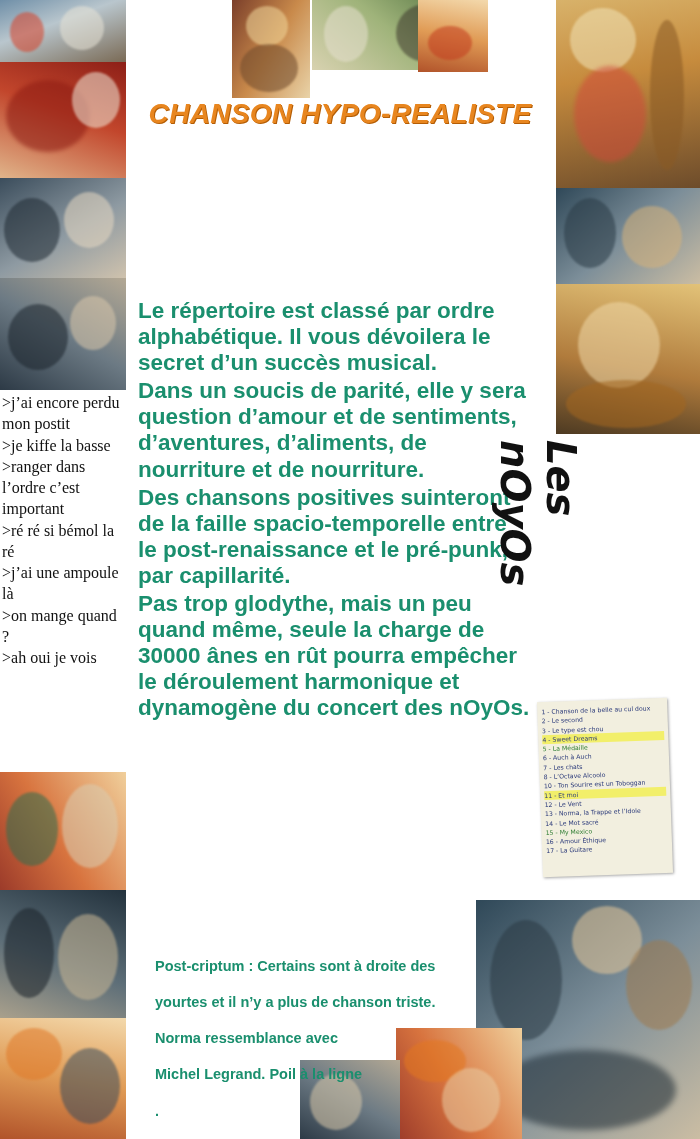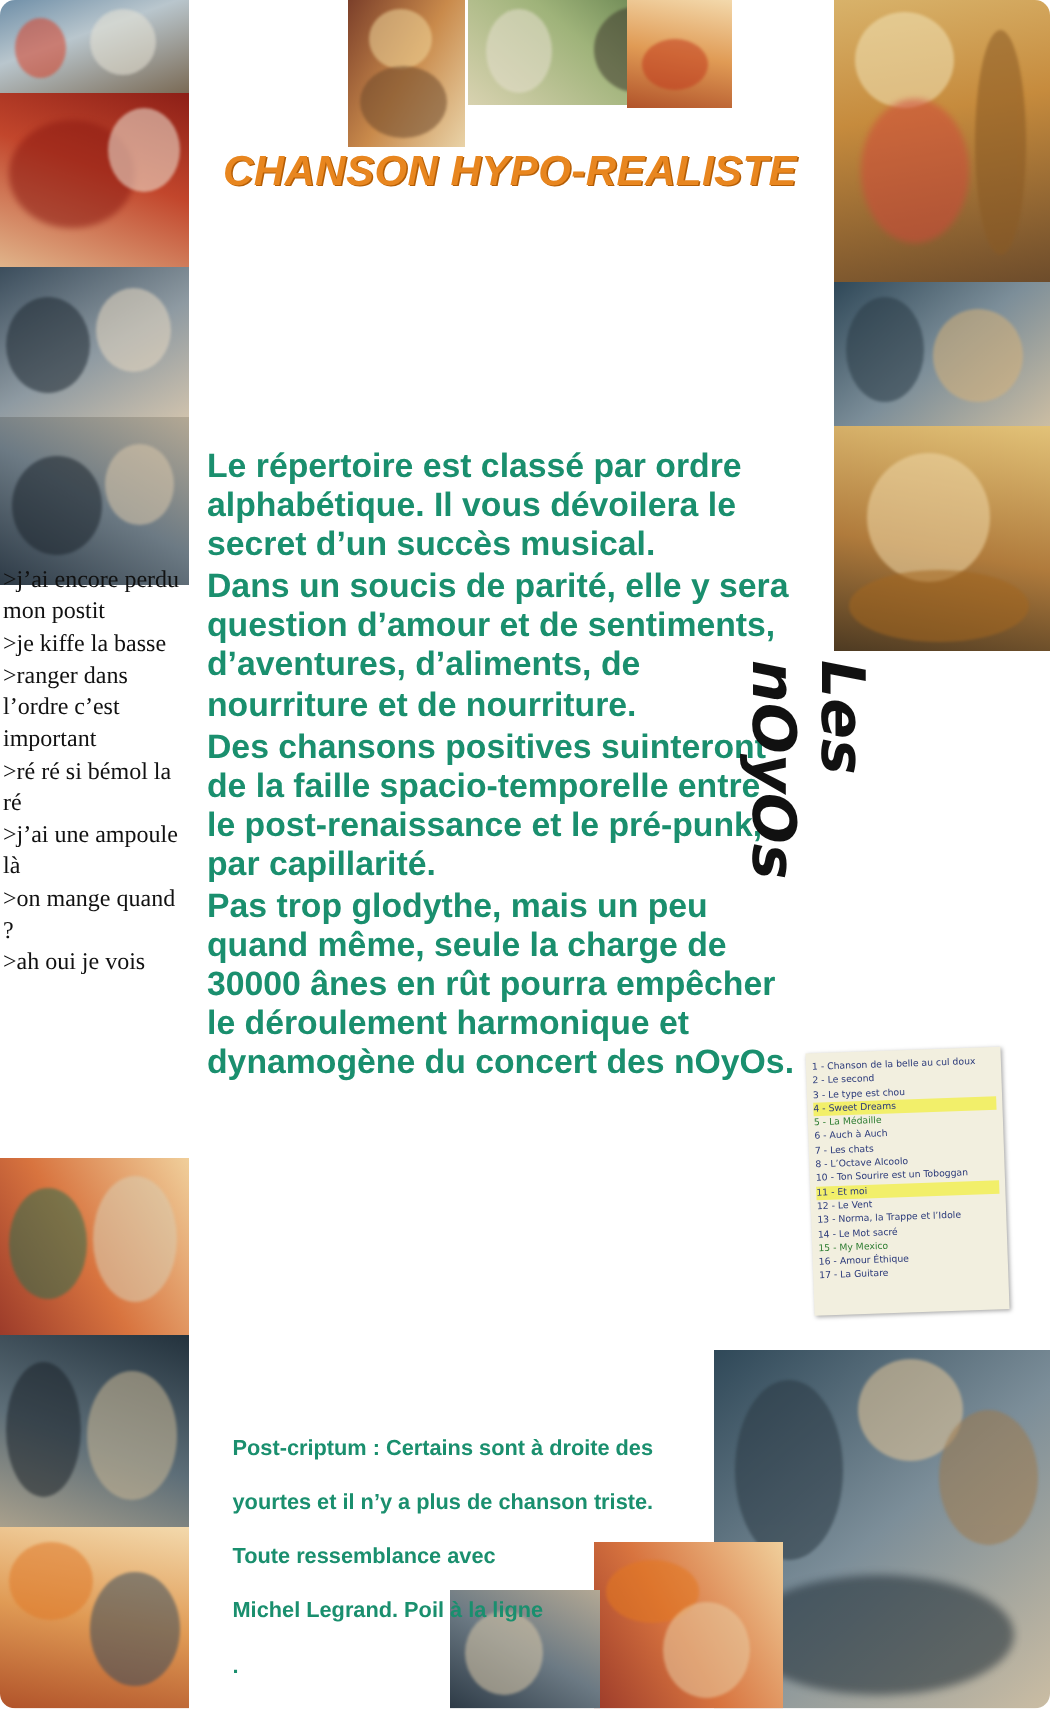--- a/index.html
+++ b/index.html
@@ -7,21 +7,20 @@
     padding: 0;
     background: #ffffff;
   }
   .page {
     position: relative;
     width: 700px;
     height: 1139px;
     background: #ffffff;
     overflow: hidden;
     font-family: "Liberation Sans", sans-serif;
-    border-radius: 10px;
   }
 
   
   .photo {
     position: absolute;
     overflow: hidden;
   }
 
   
   .pa { background: linear-gradient(160deg,#6f8fa8 0%,#b9c6cd 40%,#7a6a55 100%); }
@@ -86,21 +85,21 @@
     font-size: 14.5px;
     font-weight: bold;
     line-height: 1.32;
   }
   .postscript p { margin: 17px; }
 
   
   .quotes {
     position: absolute;
     left: 2px;
-    top: 376px;
+    top: 392px;
     width: 120px;
     color: #111111;
     font-size: 16px;
     line-height: 1.33;
     font-family: "Liberation Serif", serif;
   }
   .quotes div { margin: 0; }
 
   
   .vertical-mark {
@@ -237,21 +236,21 @@
   <div class="body-text">
     <p>Le répertoire est classé par ordre alphabétique. Il vous dévoilera le secret d’un succès musical.</p>
     <p>Dans un soucis de parité, elle y sera question d’amour et de sentiments, d’aventures, d’aliments, de nourriture et de nourriture.</p>
     <p>Des chansons positives suinteront de la faille spacio-temporelle entre le post-renaissance et le pré-punk, par capillarité.</p>
     <p>Pas trop glodythe, mais un peu quand même, seule la charge de 30000 ânes en rût pourra empêcher le déroulement harmonique et dynamogène du concert des nOyOs.</p>
   </div>
 
   <div class="postscript">
     <p>Post-criptum : Certains sont à droite des</p>
     <p>yourtes et il n’y a plus de chanson triste.</p>
-    <p>Toute ressemblance avec</p>
+    <p>Norma ressemblance avec</p>
     <p>Michel Legrand. Poil à la ligne</p>
     <p>.</p>
   </div>
 
   <div class="quotes">
     <div>&gt;j’ai encore perdu mon postit</div>
     <div>&gt;je kiffe la basse</div>
     <div>&gt;ranger dans l’ordre c’est important</div>
     <div>&gt;ré ré si bémol la ré</div>
     <div>&gt;j’ai une ampoule là</div>

